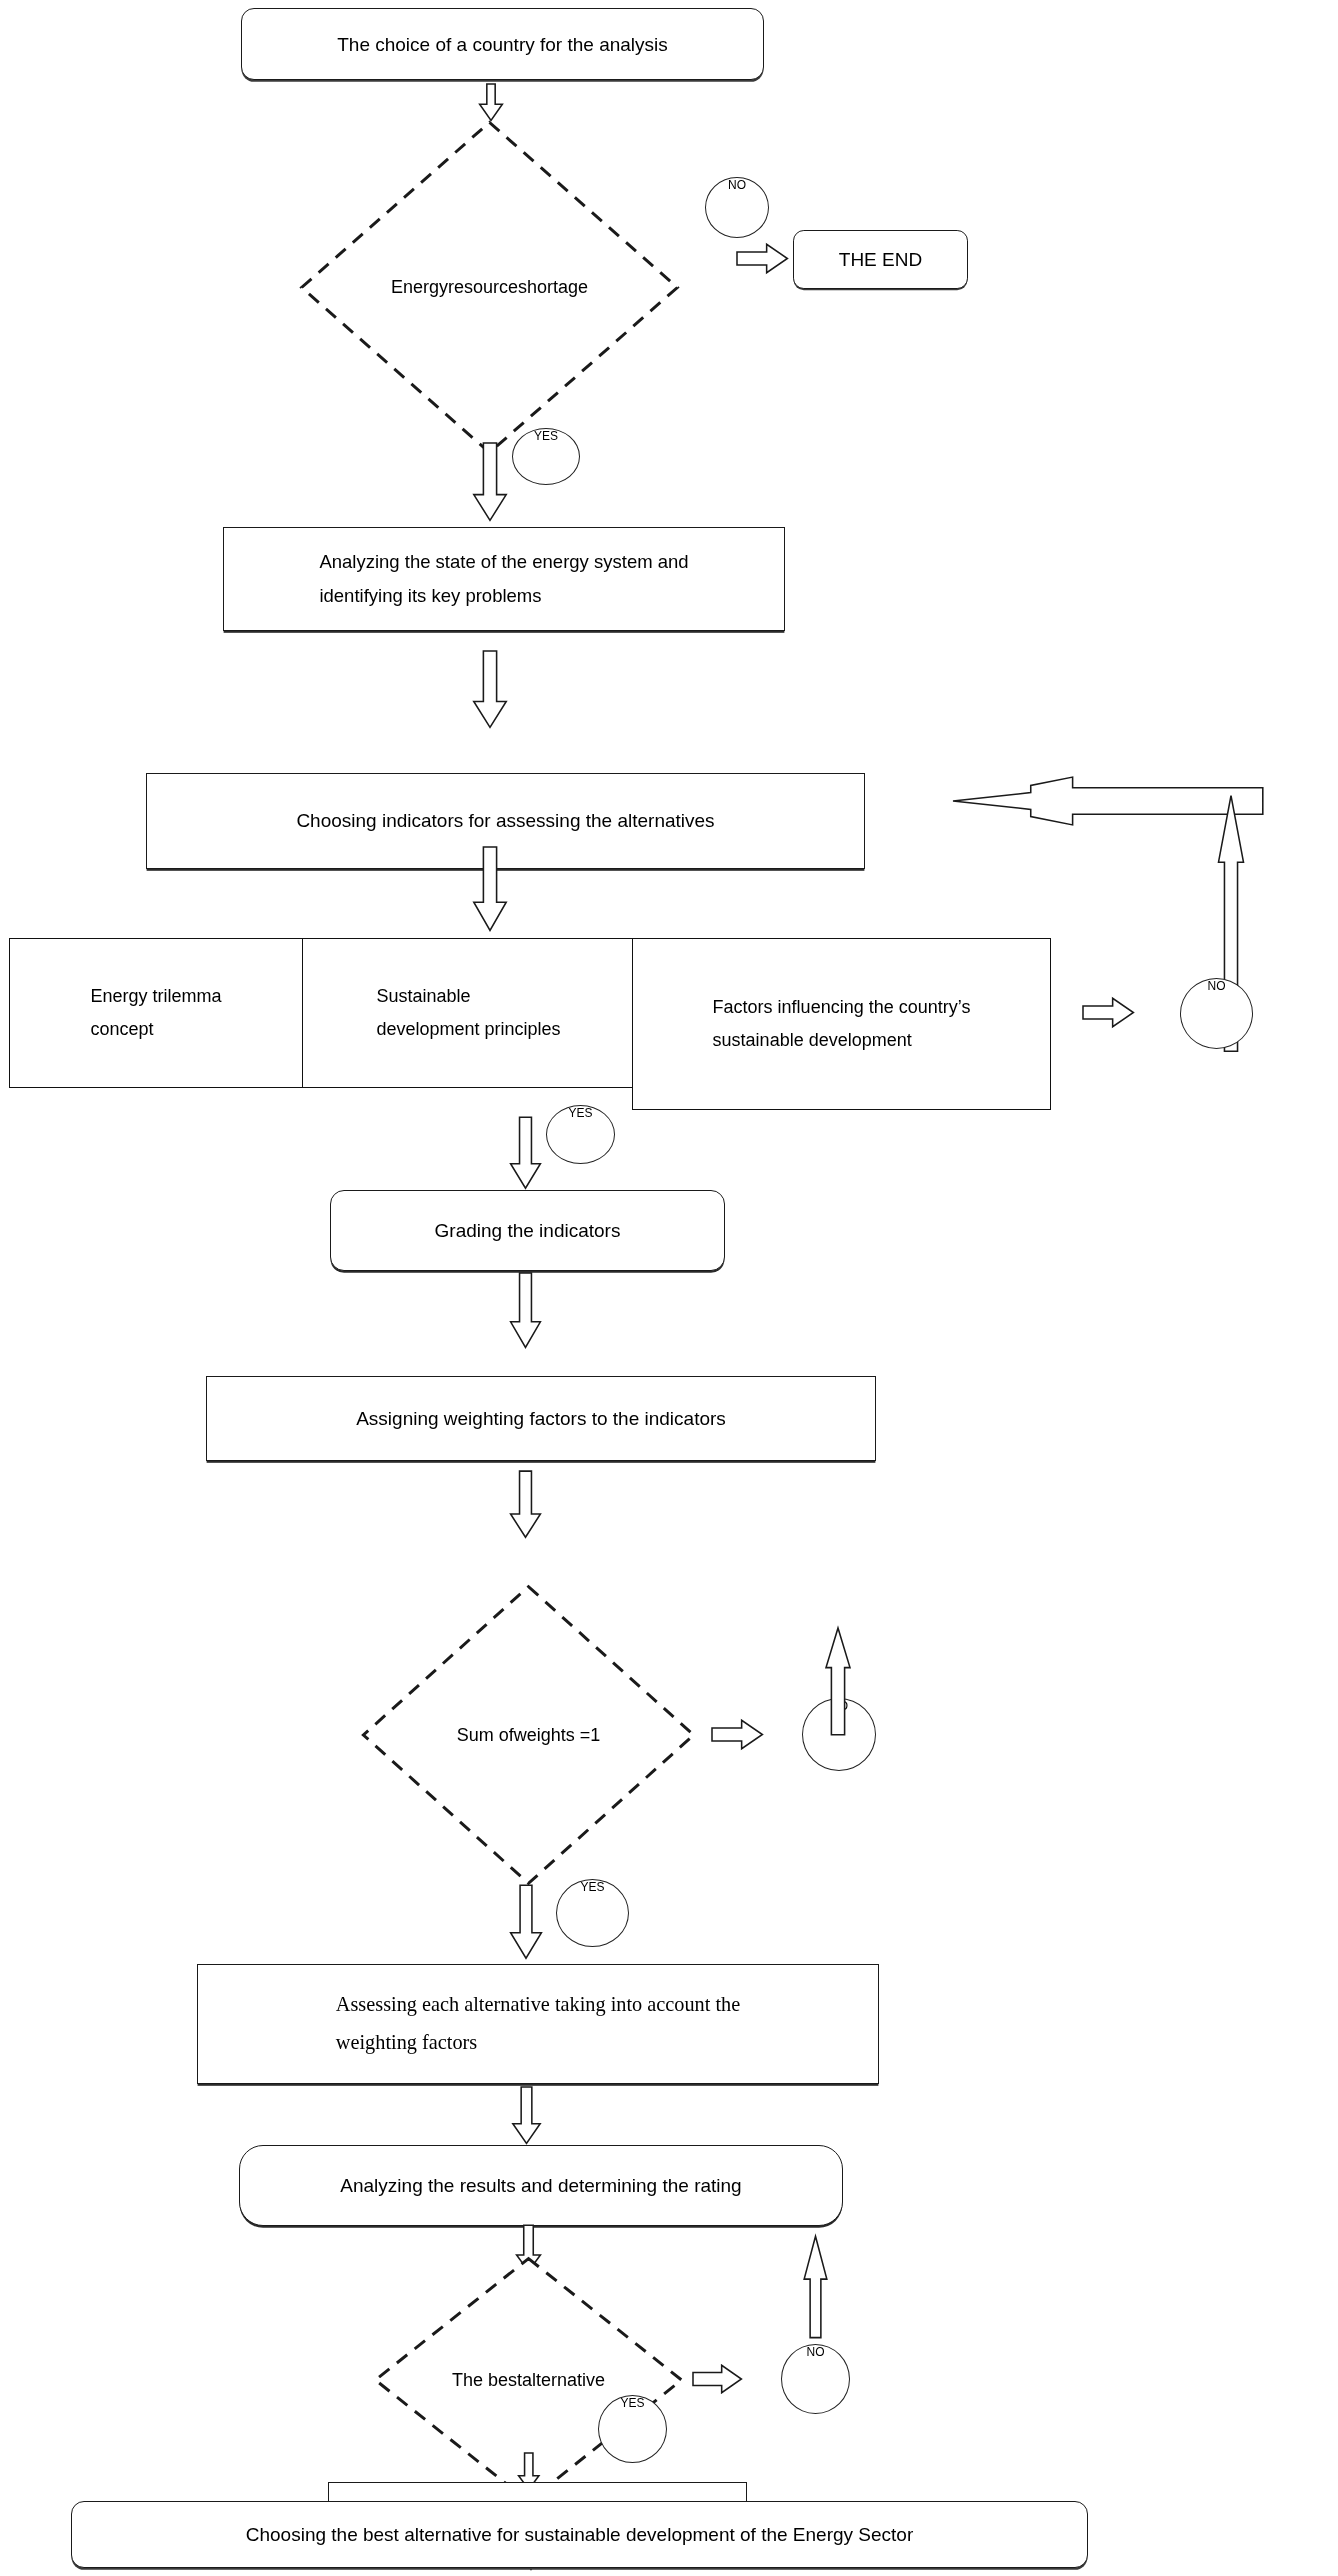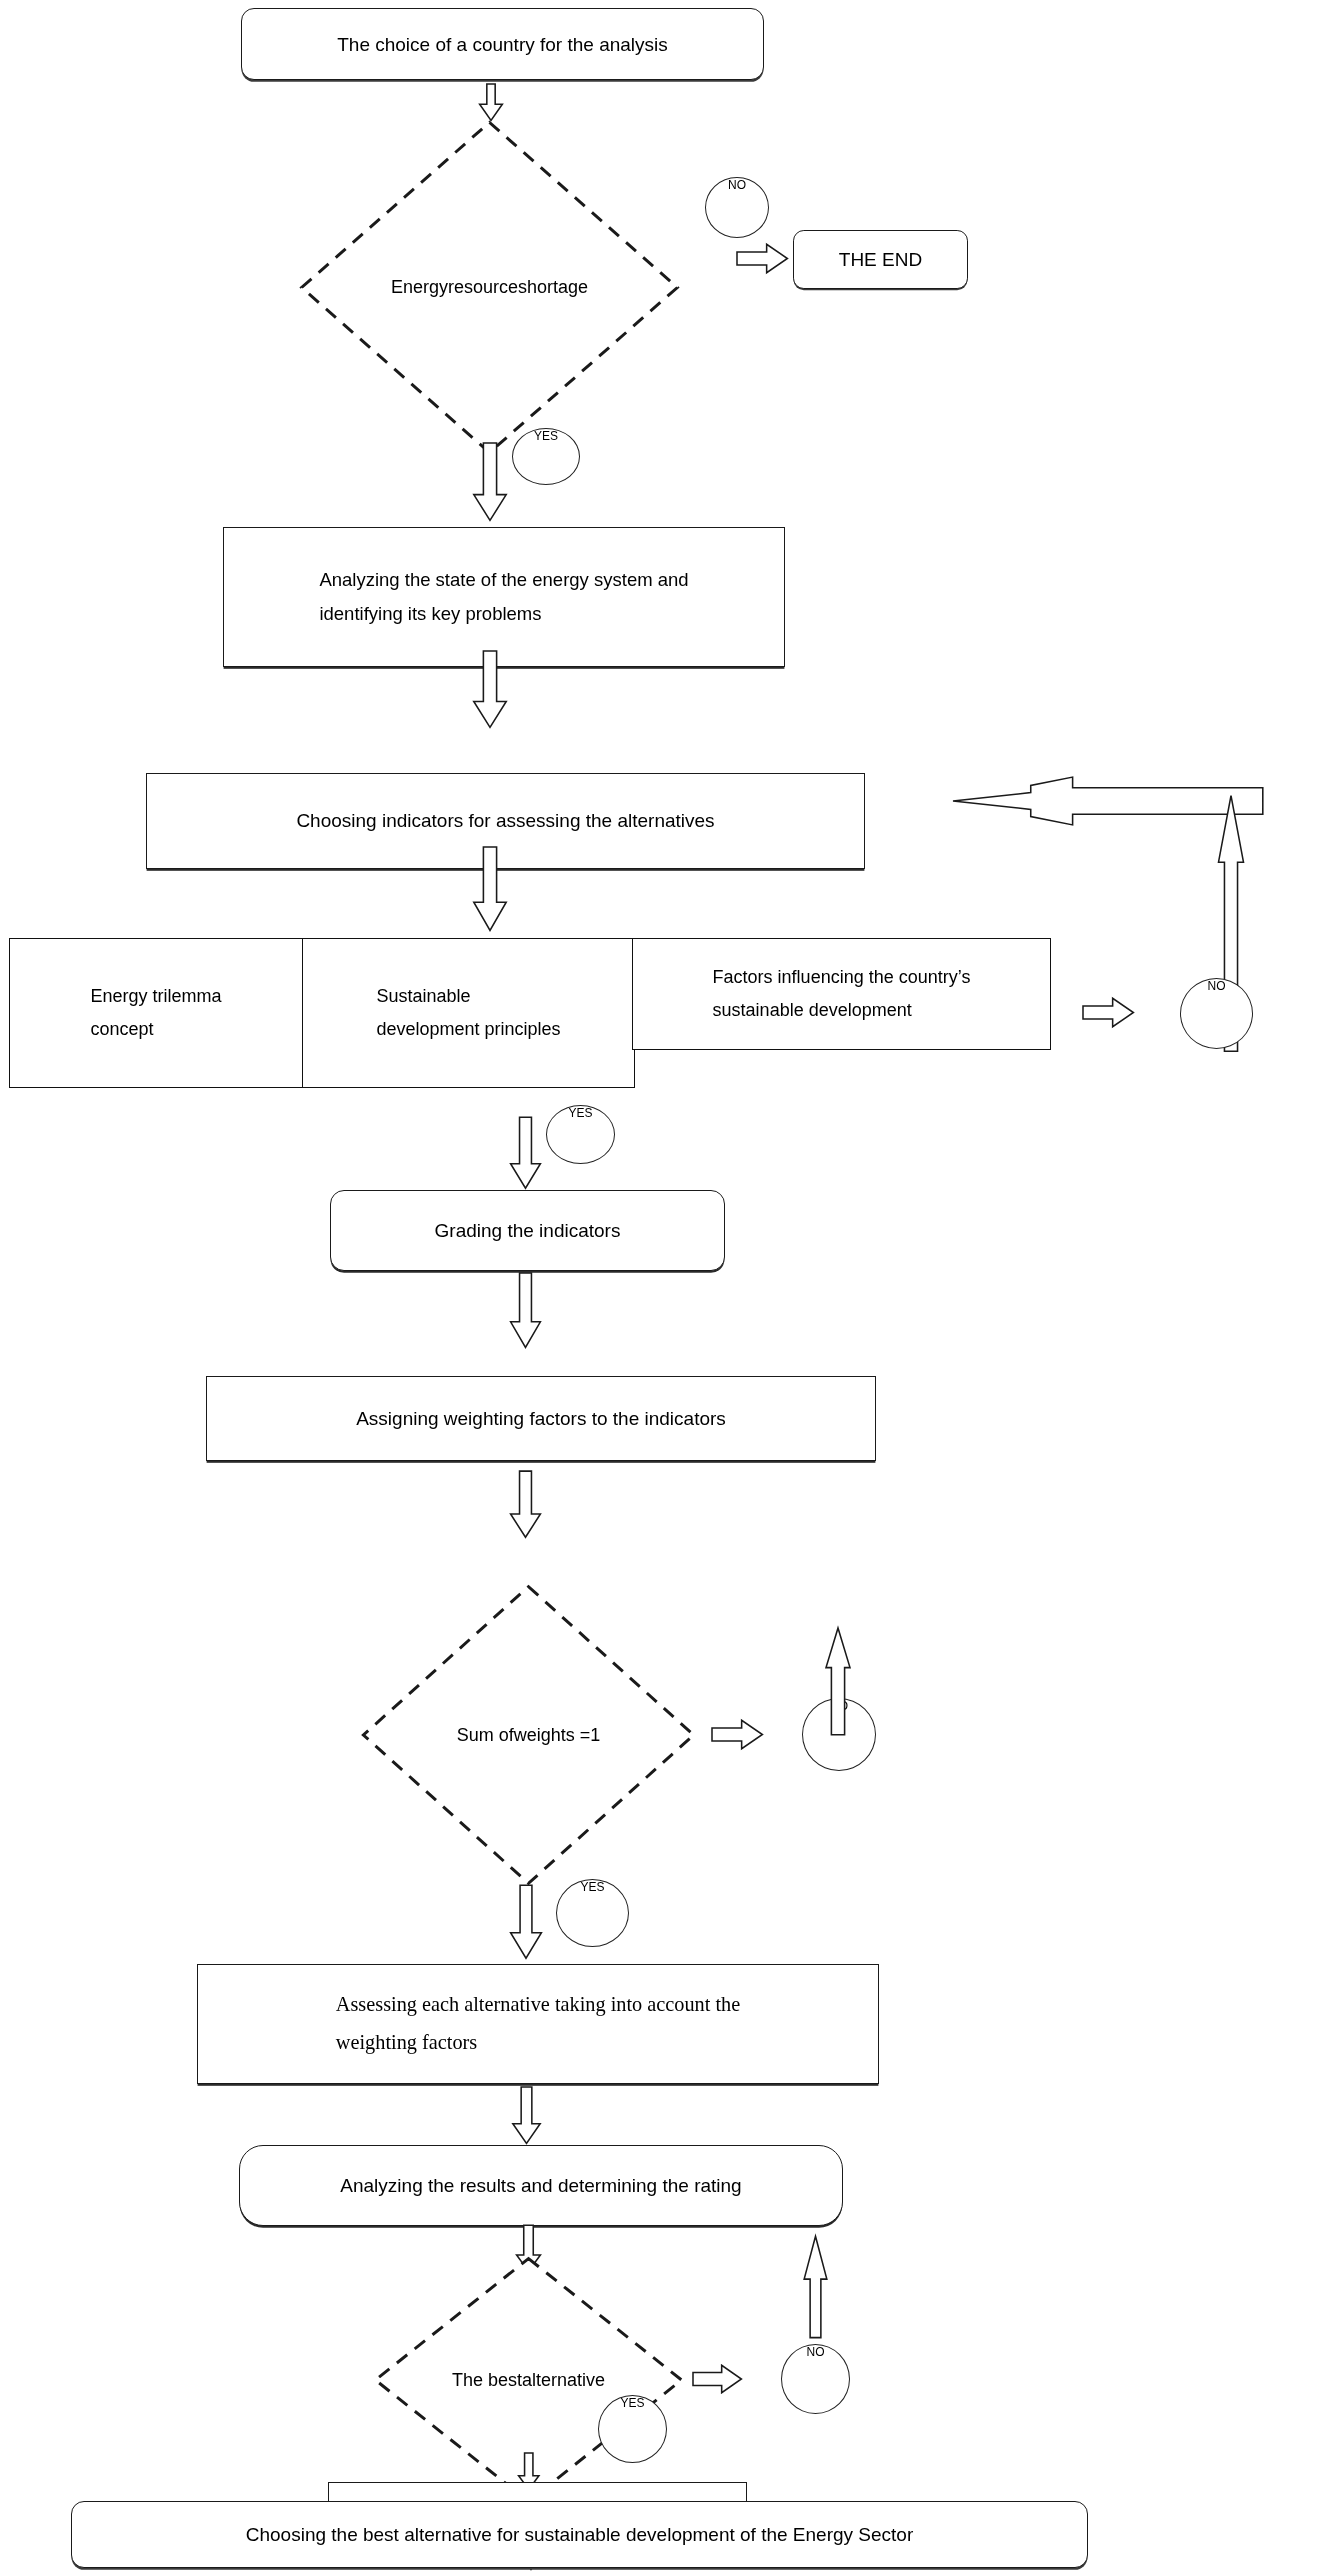--- a/index.html
+++ b/index.html
@@ -76,21 +76,21 @@
   <div class="oval" style="left:512px;top:428px;width:66px;height:55px;">
     <span>YES</span>
   </div>
 
   <div class="arr" style="left:473px;top:443px;">
     <svg width="34" height="78" viewBox="0 0 56 130">
       <polygon points="17,0 39,0 39,86 55,86 28,129 1,86 17,86" fill="#fff" stroke="#1a1a1a" stroke-width="2.6"></polygon>
     </svg>
   </div>
 
-  <div class="node rect shadow" style="left:223px;top:527px;width:562px;height:140px;">
+  <div class="node rect shadow" style="left:223px;top:527px;width:562px;height:104px;">
     <span class="label f31">Analyzing the state of the energy system and
 identifying its key problems</span>
   </div>
 
   <div class="arr" style="left:473px;top:651px;">
     <svg width="34" height="77" viewBox="0 0 56 128">
       <polygon points="17,0 39,0 39,84 55,84 28,127 1,84 17,84" fill="#fff" stroke="#1a1a1a" stroke-width="2.6"></polygon>
     </svg>
   </div>
 
@@ -117,21 +117,21 @@
   </div>
 
   <div class="node cell" style="left:9px;top:938px;width:294px;height:150px;">
     <span class="label f30">Energy trilemma
 concept</span>
   </div>
   <div class="node cell" style="left:302px;top:938px;width:333px;height:150px;">
     <span class="label f30">Sustainable
 development principles</span>
   </div>
-  <div class="node cell" style="left:632px;top:938px;width:419px;height:112px;">
+  <div class="node cell" style="left:632px;top:938px;width:419px;height:172px;">
     <span class="label f30">Factors influencing the country’s
 sustainable development</span>
   </div>
 
   <div class="arr" style="left:1083px;top:997px;">
     <svg width="51" height="31" viewBox="0 0 86 52">
       <polygon points="0,15 50,15 50,2 85,26 50,50 50,37 0,37" fill="#fff" stroke="#1a1a1a" stroke-width="2.6"></polygon>
     </svg>
   </div>
 

